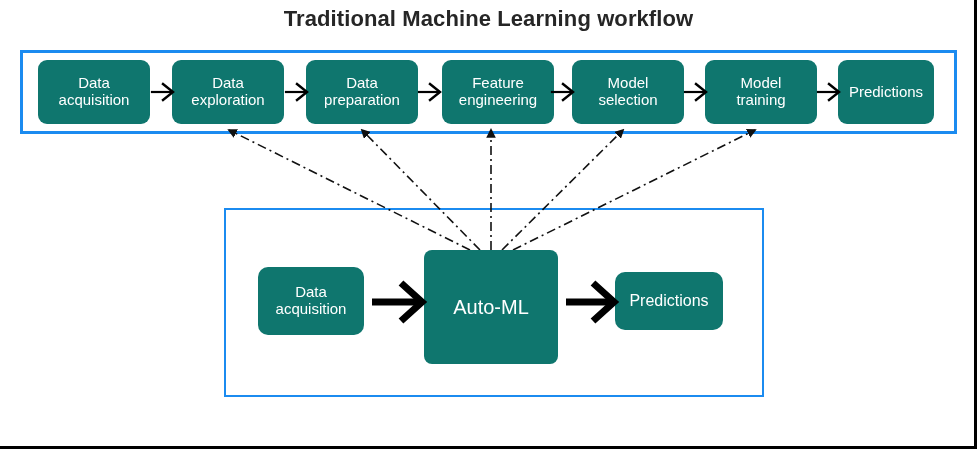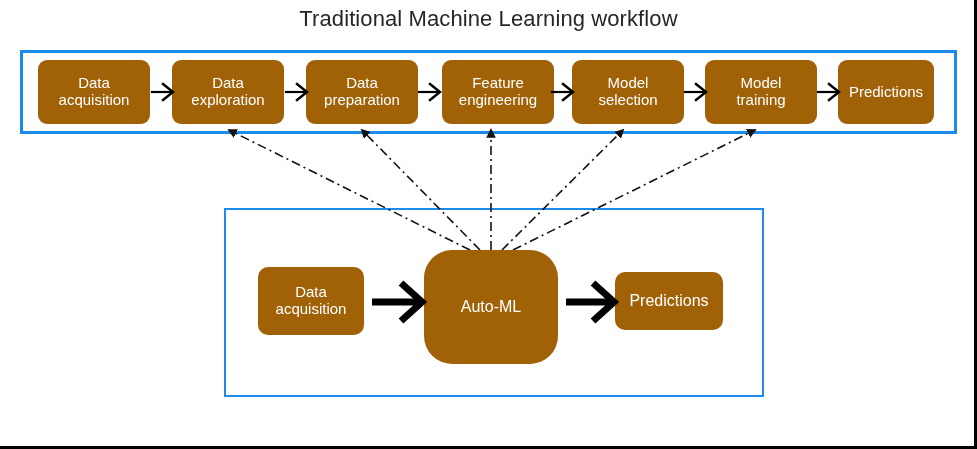--- a/index.html
+++ b/index.html
@@ -23,21 +23,21 @@
   }
 
   
   .diagram-title {
     position: absolute;
     left: 0;
     width: 977px;
     text-align: center;
     color: #262626;
     font-size: 22px;
-    font-weight: 400;
+    font-weight: 700;
     letter-spacing: 0.1px;
     white-space: nowrap;
   }
   #title-top { top: 6px; }
   #title-bottom {
     top: 408px;
     left: 224px;
     width: 540px;
   }
 
@@ -58,21 +58,21 @@
     left: 224px;
     top: 208px;
     width: 540px;
     height: 189px;
     border-width: 2px;
   }
 
   
   .node {
     position: absolute;
-    background: #a16207;
+    background: #0f766e;
     border-radius: 9px;
     color: #ffffff;
     display: flex;
     align-items: center;
     justify-content: center;
     text-align: center;
     line-height: 1.12;
     font-size: 15px;
     font-weight: 400;
     box-sizing: border-box;
@@ -99,22 +99,22 @@
     top: 267px;
     width: 106px;
     height: 68px;
     border-radius: 10px;
   }
   #node-a-automl {
     left: 424px;
     top: 250px;
     width: 134px;
     height: 114px;
-    border-radius: 28px;
-    font-size: 16px;
+    border-radius: 8px;
+    font-size: 20px;
     text-align: center;
   }
   #node-a-pred {
     left: 615px;
     top: 272px;
     width: 108px;
     height: 58px;
     border-radius: 10px;
     font-size: 16px;
   }

